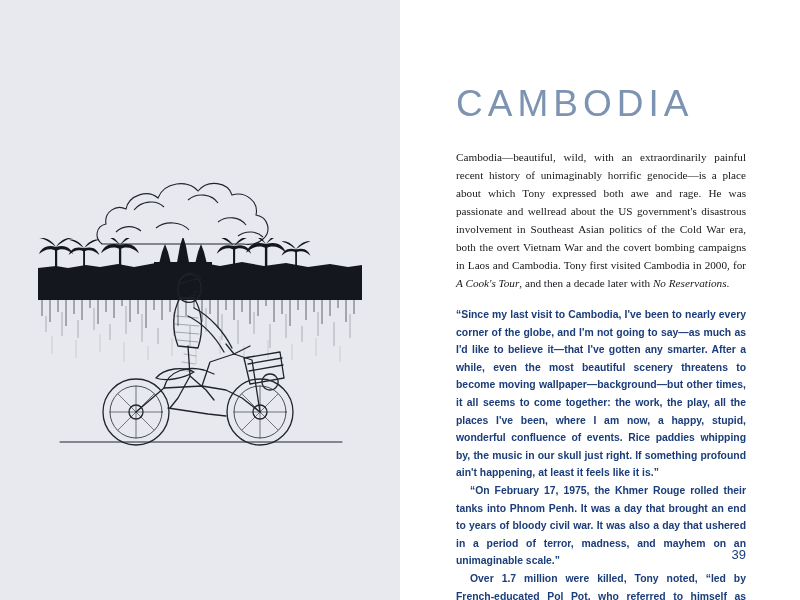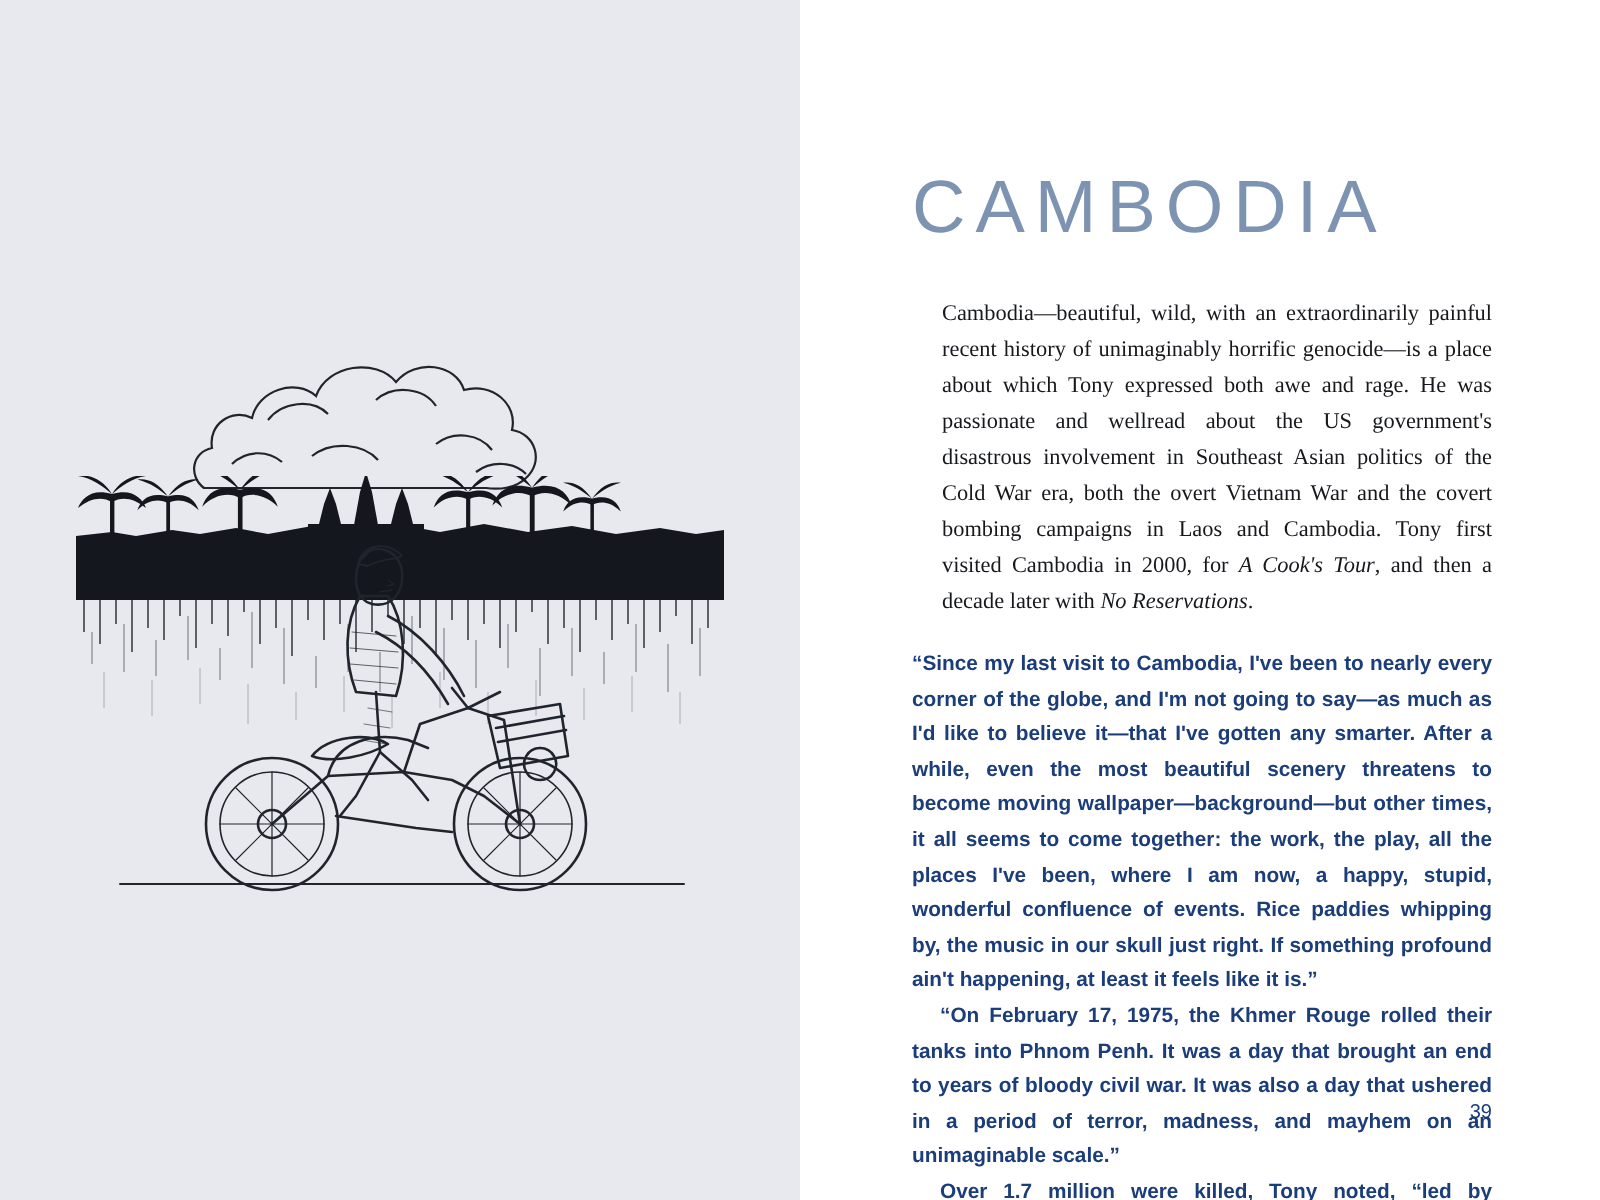--- a/index.html
+++ b/index.html
@@ -54,21 +54,21 @@
     letter-spacing: 5px;
     color: #7d93b2;
   }
   .body-col {
     position: absolute;
     left: 56px;
     top: 148px;
     width: 290px;
   }
   p.intro {
-    margin: 0 0 14px 15px;
+    margin: 0 0 14px 0;
     font-family: "Liberation Serif", serif;
     font-size: 11.2px;
     line-height: 18px;
     color: #16181c;
     text-align: justify;
   }
   p.intro i { font-style: italic; }
   .quote-block {
     font-family: "Liberation Sans", sans-serif;
     color: #1b3d7a;
@@ -82,21 +82,21 @@
     text-indent: 0;
   }
   .quote-block p.indent {
     text-indent: 14px;
   }
   .page-number {
     position: absolute;
     right: 54px;
     bottom: 38px;
     font-family: "Liberation Sans", sans-serif;
-    font-size: 10px;
+    font-size: 13px;
     font-weight: 400;
     color: #1b3d7a;
   }
 </style>
 </head>
 <body>
 
 <div class="spread">
 
   <div class="page-left">

